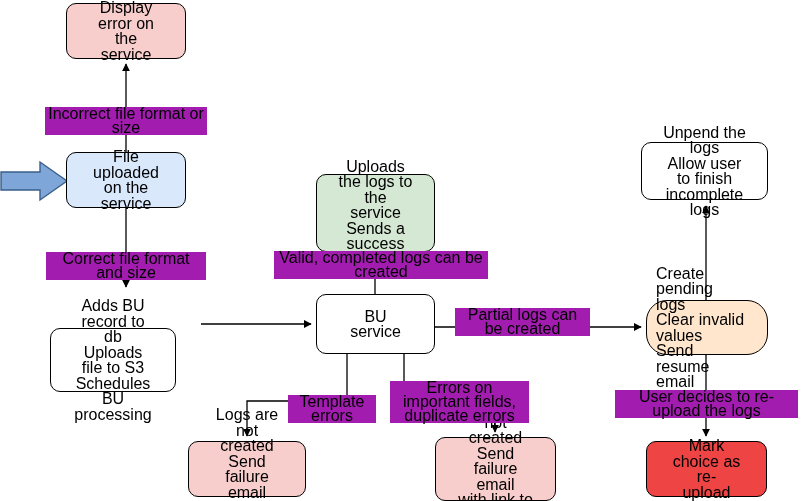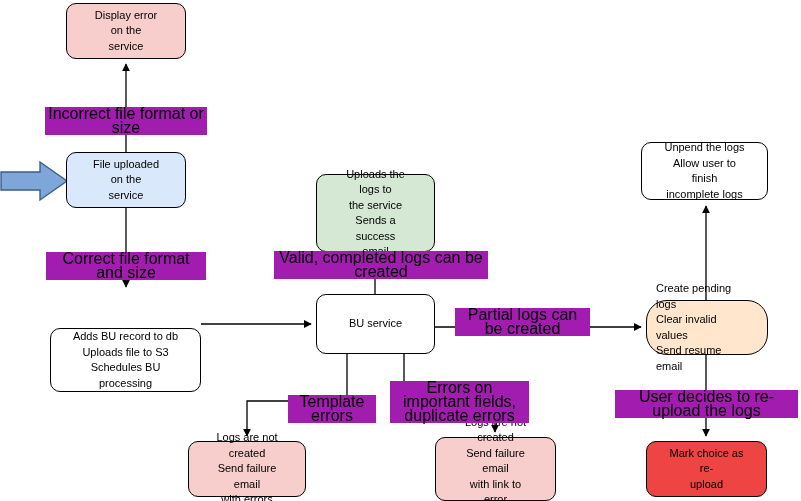--- a/index.html
+++ b/index.html
@@ -25,21 +25,21 @@
   }
   .node {
     position: absolute;
     box-sizing: border-box;
     border: 1px solid #000000;
     border-radius: 10px;
     display: flex;
     align-items: center;
     justify-content: center;
     text-align: center;
-    font-size: 11px;
+    font-size: 16px;
     line-height: 15.5px;
     color: #000000;
     white-space: pre-line;
     padding: 2px 21px;
   }
   .node.left-text {
     text-align: left;
     justify-content: flex-start;
     padding-left: 9px;
     border-radius: 21px;
@@ -93,21 +93,21 @@
   <svg class="start-arrow" style="left:0px; top:160px; width:70px; height:42px;" viewBox="0 0 70 42">
     <path d="M 1 12 L 40 12 L 40 2 L 67 21 L 40 40 L 40 30 L 1 30 Z" fill="#7ea6d9" stroke="#3a5f8a" stroke-width="1.4"></path>
   </svg>
 
   <div class="node" style="left:66px; top:3px; width:120px; height:56px; background:#f8cecc;">Display error on the
 service</div>
 
   <div class="node" style="left:66px; top:152px; width:120px; height:56px; background:#dae8fc;">File uploaded on the
 service</div>
 
-  <div class="node" style="left:50px; top:292px; width:151px; height:64px; background:#ffffff;margin-top:36px;">Adds BU record to db
+  <div class="node" style="left:50px; top:292px; width:126px; height:64px; background:#ffffff;margin-top:36px;">Adds BU record to db
 Uploads file to S3
 Schedules BU processing</div>
 
   <div class="node" style="left:316px; top:146px; width:119px; height:78px; background:#d5e8d4;margin-top:28px;">Uploads the logs to
 the service
 Sends a success
 email</div>
 
   <div class="node" style="left:316px; top:294px; width:119px; height:60px; background:#ffffff;">BU service</div>
 

